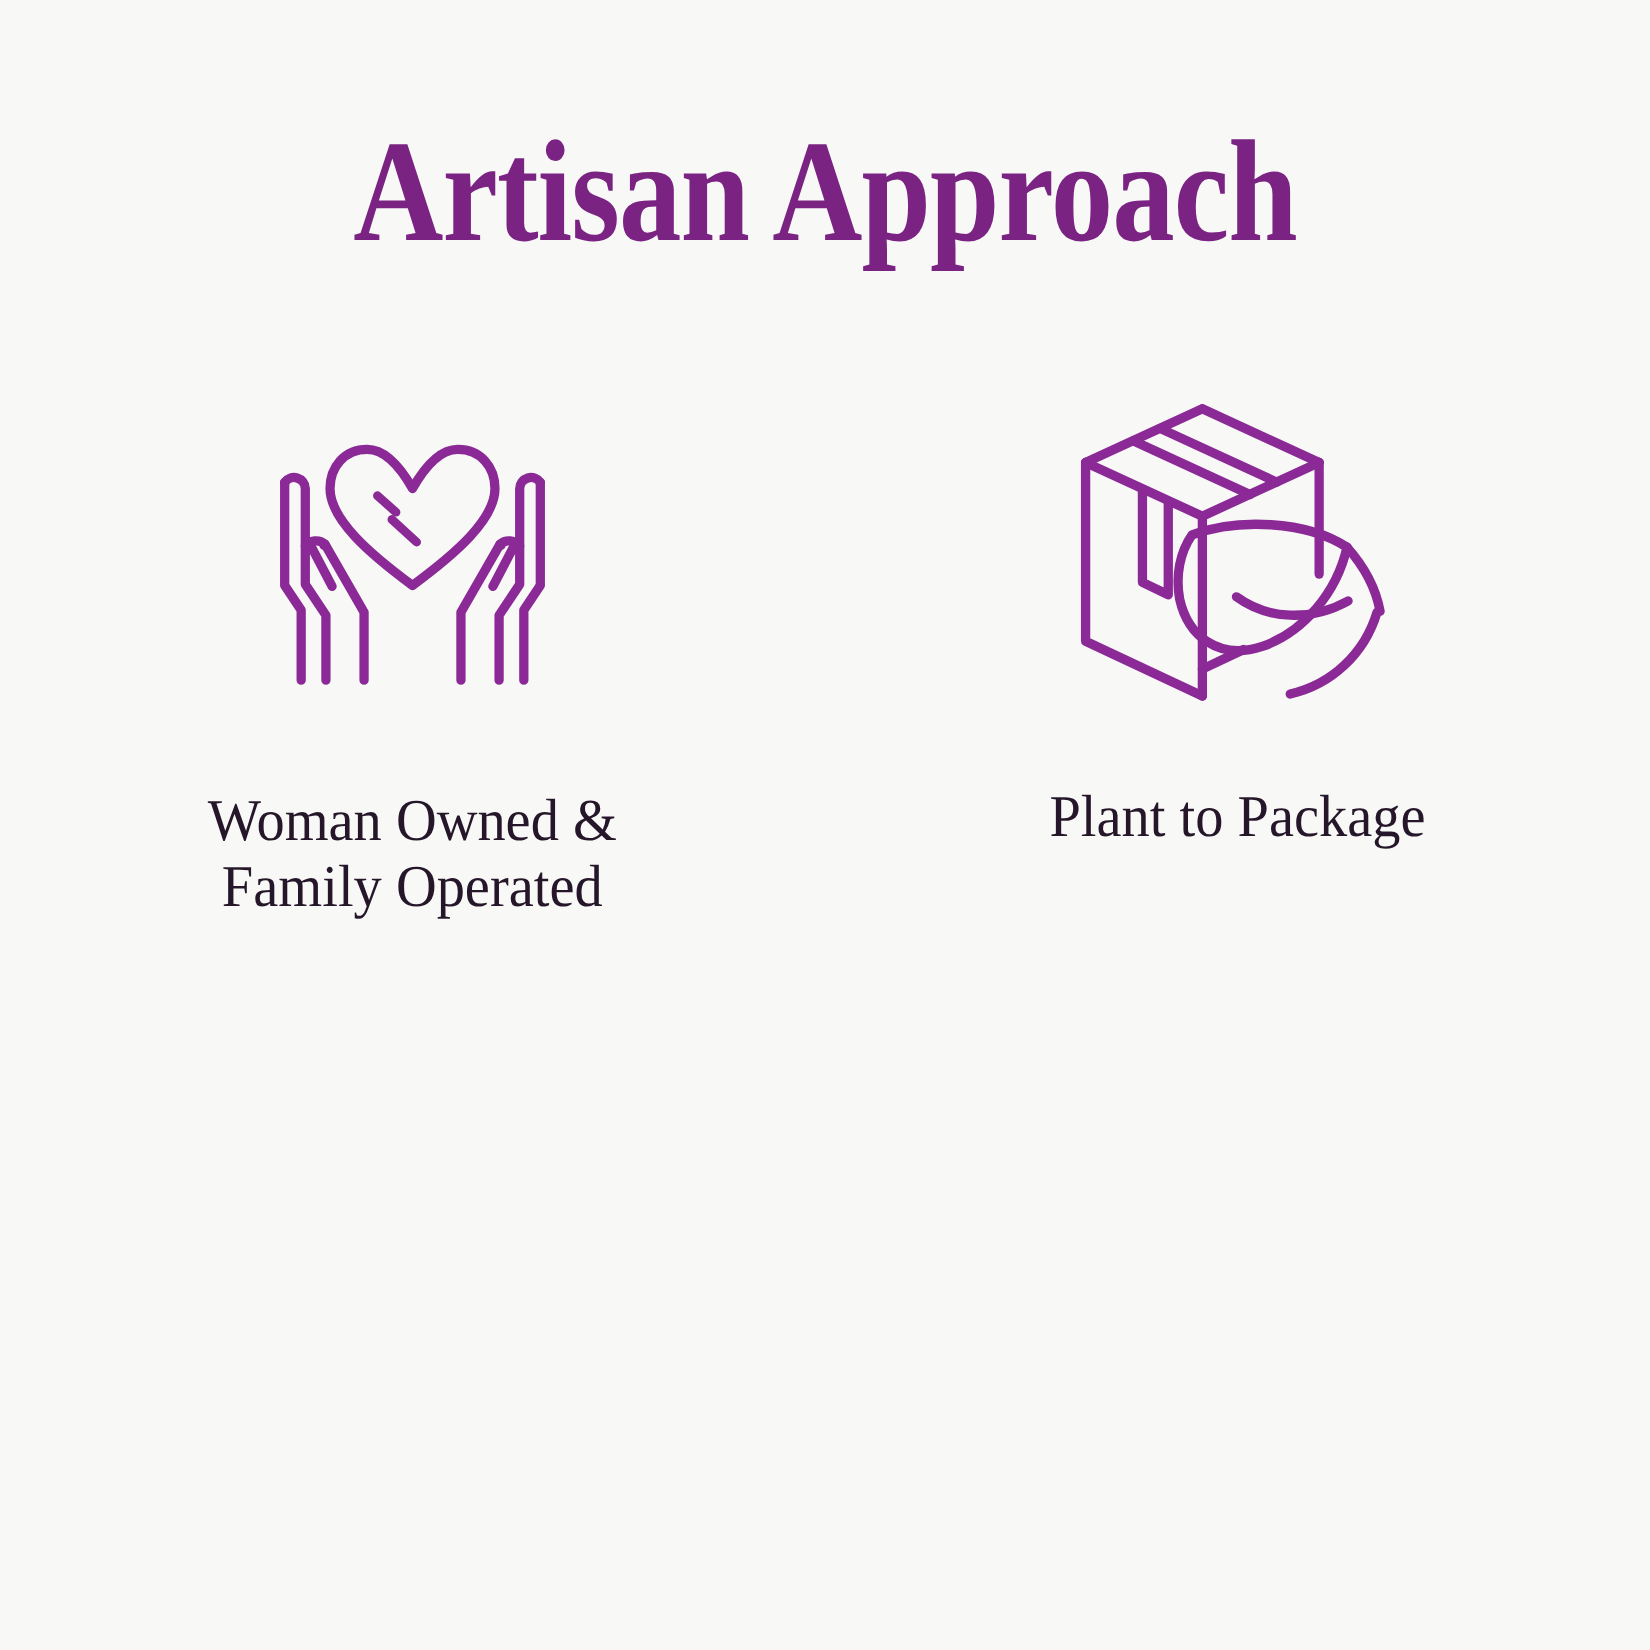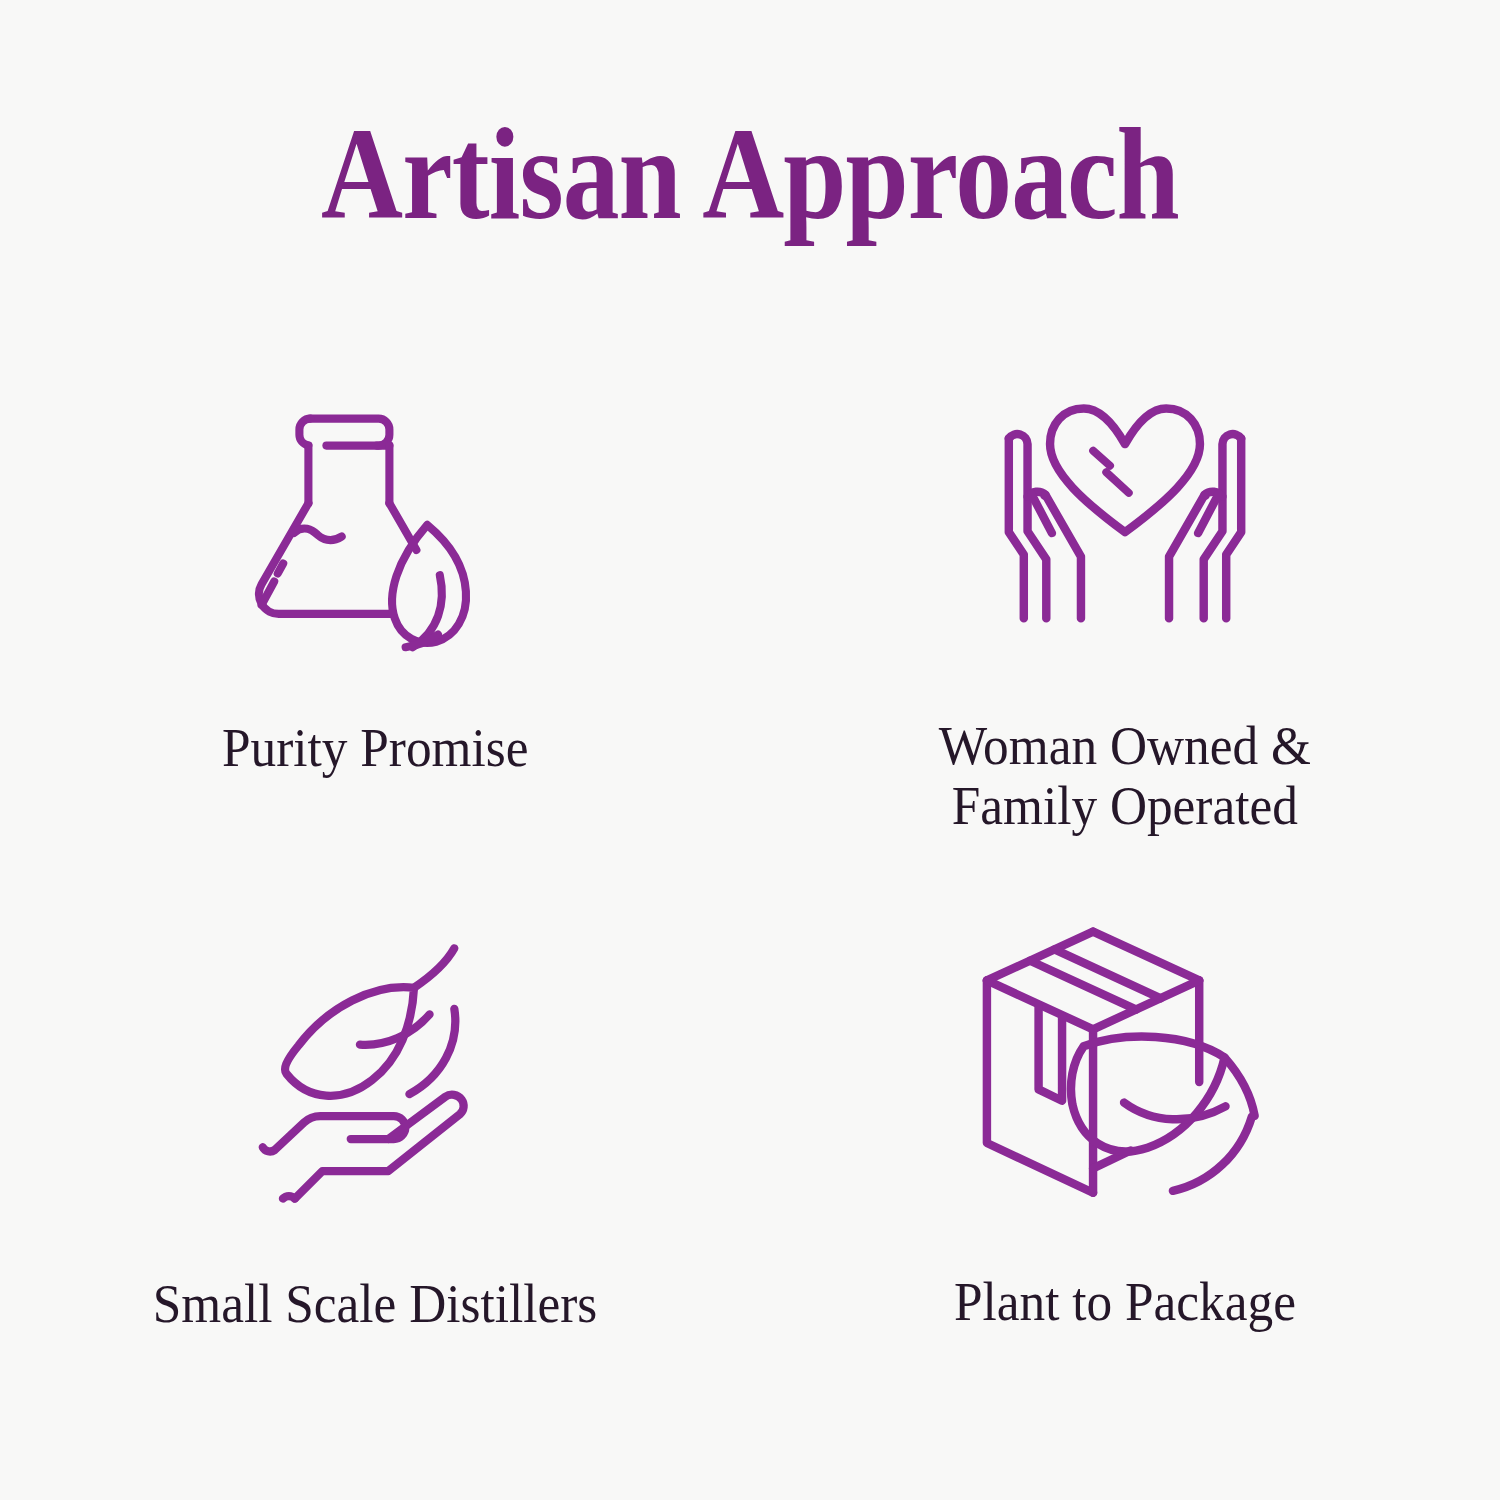--- a/index.html
+++ b/index.html
@@ -87,50 +87,20 @@
 </style>
 </head>
 <body>
 
 <div class="canvas">
 
   <div class="title">Artisan Approach</div>
 
   <div class="grid">
 
-    <div class="cell c1">
-      <div class="icon-wrap">
-        <svg viewBox="0 0 300 300" width="270" height="270" aria-hidden="true">
-
-          <path class="stroke" d="M78 34 h76 a12 12 0 0 1 12 12 v6 a12 12 0 0 1 -12 12 h-2"></path>
-          <path class="stroke" d="M78 34 a12 12 0 0 0 -12 12 v6 a12 12 0 0 0 10 11.8"></path>
-
-          <path class="stroke" d="M96 64 h70"></path>
-
-          <path class="stroke" d="M76 64 v64"></path>
-
-          <path class="stroke" d="M166 64 v64"></path>
-
-          <path class="stroke" d="M76 128 L24 218 a22 22 0 0 0 19 33 h127"></path>
-          <path class="stroke" d="M166 128 L196 180"></path>
-
-          <path class="stroke" d="M60 161 c10 -9 20 -4 26 2 c7 6 16 9 27 2"></path>
-
-          <path class="stroke" d="M48 195 l-6 11"></path>
-          <path class="stroke" d="M38 215 l-14 26"></path>
-
-          <path class="stroke" d="M208 152 c-34 39 -45 78 -36 104 c7 21 27 31 46 26 c21 -6 35 -28 33 -56 c-2 -32 -20 -55 -43 -74 Z"></path>
-
-          <path class="stroke" d="M222 208 c7 32 -2 62 -30 80"></path>
-
-          <path class="stroke" d="M184 288 c14 -2 26 -7 36 -14"></path>
-        </svg>
-      </div>
-      <div class="label">Purity Promise</div>
-    </div>
 
     <div class="cell c2">
       <div class="icon-wrap">
         <svg viewBox="0 0 320 270" width="300" height="253" aria-hidden="true">
 
           <path class="stroke" d="M160 108
                    c-13 -23 -27 -38 -44 -38
                    c-22 0 -36 17 -36 38
                    c0 30 38 63 80 94
                    c42 -31 80 -64 80 -94
@@ -154,45 +124,20 @@
           <path class="stroke" d="M284 40 v100 l-16 24 v68"></path>
           <path class="stroke" d="M264 102 a13 13 0 0 0 -19 -2 l1 1"></path>
           <path class="stroke" d="M260 99 l-22 42"></path>
           <path class="stroke" d="M245 100 l-38 66 v66"></path>
         </svg>
       </div>
       <div class="label">Woman Owned &amp;
 Family Operated</div>
     </div>
 
-    <div class="cell c3">
-      <div class="icon-wrap">
-        <svg viewBox="0 0 300 300" width="275" height="275" aria-hidden="true">
-
-          <path class="stroke" d="M66 126
-                   c32 -42 82 -68 126 -63
-                   c-2 40 -16 78 -46 101
-                   c-32 25 -70 22 -93 -7
-                   c-4 -5 -1 -14 13 -31 Z"></path>
-
-          <path class="stroke" d="M192 63 c18 -12 35 -27 44 -43"></path>
-
-          <path class="stroke" d="M236 86 c6 38 -14 74 -49 93"></path>
-
-          <path class="stroke" d="M133 125 c28 2 56 -10 76 -33"></path>
-
-          <path class="stroke" d="M27 237 a9 9 0 0 0 13 3 l32 -30 a26 26 0 0 1 18 -7 h80 a12 12 0 0 1 0 25 h-47"></path>
-
-          <path class="stroke" d="M164 228 l62 -46 a13 13 0 0 1 18 3 a12 12 0 0 1 -2 16 l-78 62 h-72 l-30 30"></path>
-
-          <path class="stroke" d="M62 293 a9 9 0 0 0 -13 0"></path>
-        </svg>
-      </div>
-      <div class="label">Small Scale Distillers</div>
-    </div>
 
     <div class="cell c4">
       <div class="icon-wrap">
         <svg viewBox="0 0 330 300" width="310" height="282" aria-hidden="true">
 
           <path class="stroke" d="M18 60 v173 l113 53"></path>
 
           <path class="stroke" d="M18 60 L131 8"></path>
 
           <path class="stroke" d="M131 8 L244 60"></path>

